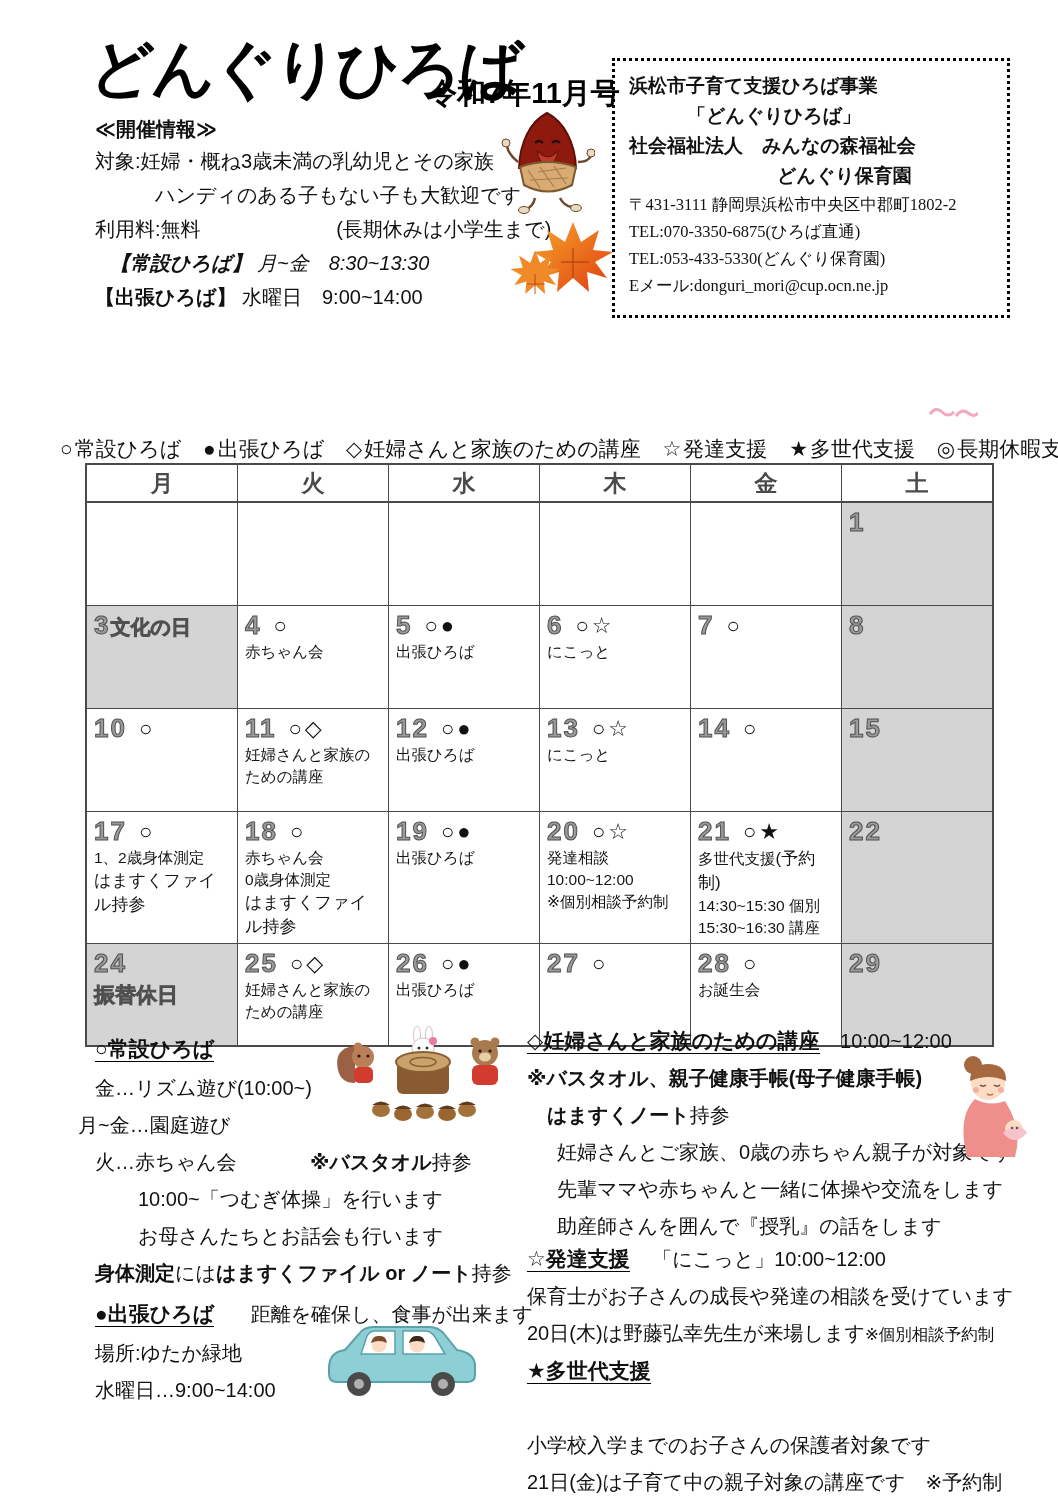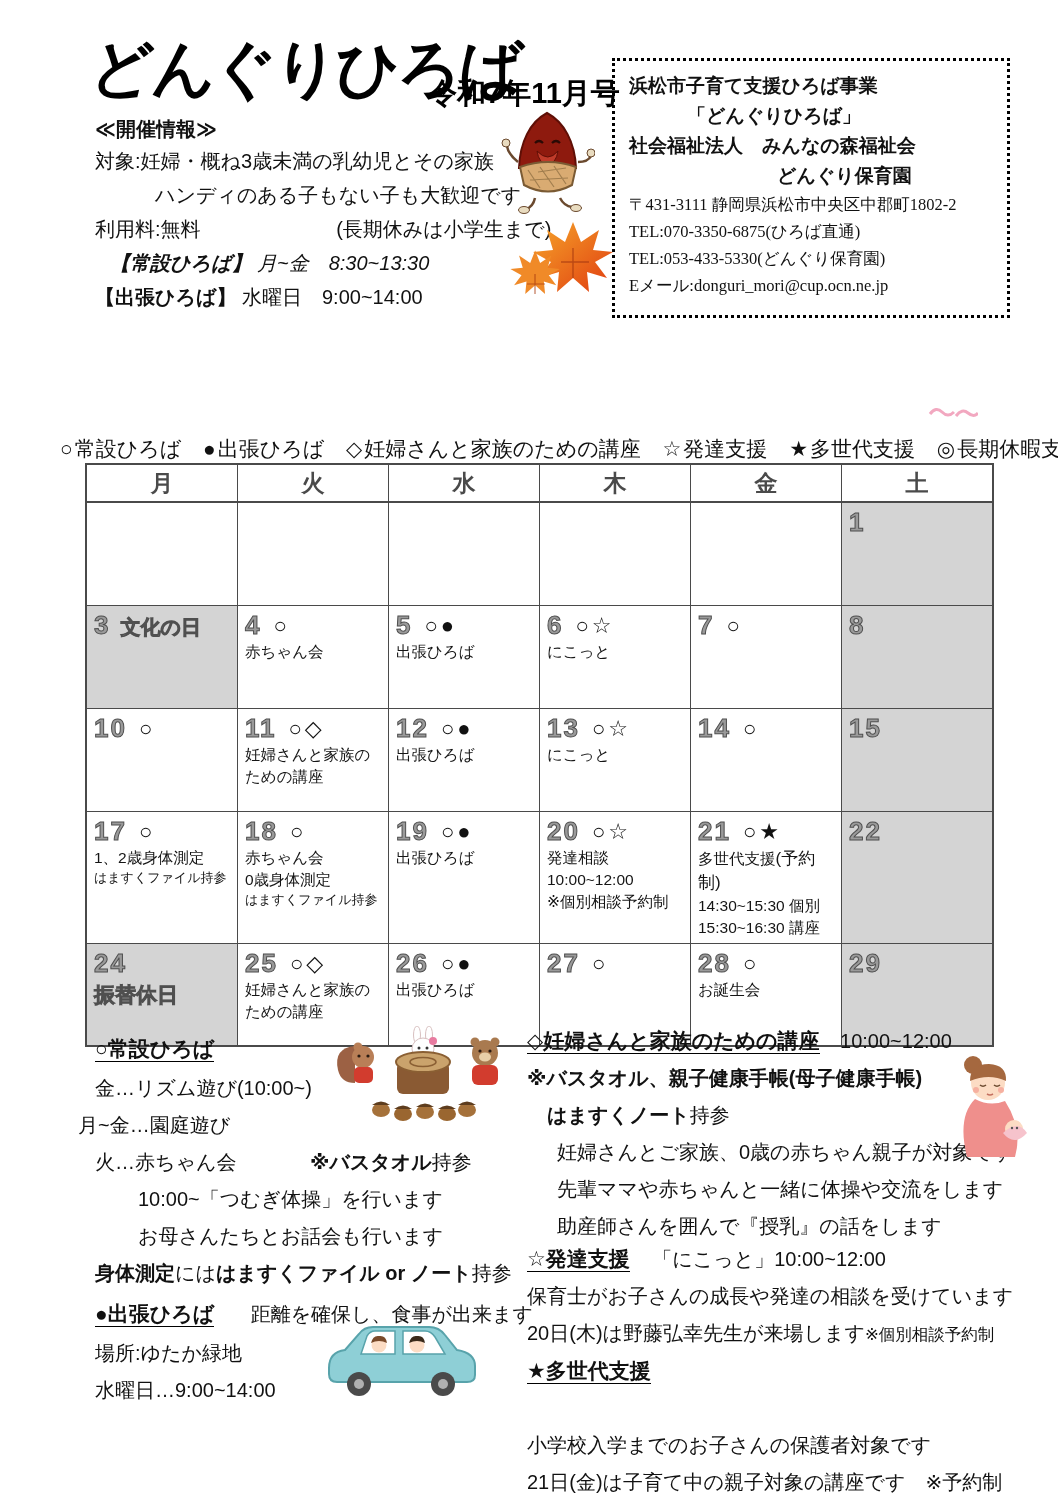--- a/index.html
+++ b/index.html
@@ -23,24 +23,24 @@
   .legend{left:60px;top:435px;font-size:21px;}
   .legend .it{margin-right:16px;}
   .legend .sy{margin-right:2px;}
   
   .cal{position:absolute;left:85px;top:463px;border-collapse:collapse;table-layout:fixed;width:890px;border:2px solid #4a4a4a;}
   .cal th{height:34px;width:148px;font-size:23px;color:#4a4a4a;font-weight:700;border:1px solid #4a4a4a;border-bottom:2px solid #4a4a4a;background:#fff;}
   .cal td{height:103px;vertical-align:top;padding:4px 7px;border:1px solid #4a4a4a;background:#fff;box-sizing:border-box;}
   .cal td.g{background:#d4d4d4;}
   .day{font-size:26px;color:#9a9a9a;font-weight:700;-webkit-text-stroke:1px #4f4f4f;letter-spacing:2px;}
   .sym{font-size:22px;color:#111;letter-spacing:3px;margin-left:12px;vertical-align:1px;}
-  .hol{font-size:20px;color:#9a9a9a;font-weight:700;-webkit-text-stroke:0.8px #4f4f4f;margin-left:10px;}
+  .hol{font-size:20px;color:#9a9a9a;font-weight:700;-webkit-text-stroke:0.8px #4f4f4f;}
   .hol2{font-size:21px;color:#9a9a9a;font-weight:700;-webkit-text-stroke:0.8px #4f4f4f;margin-top:2px;}
   .ln{font-size:15.5px;line-height:1.42;color:#151515;}
-  .ln.sm{font-size:13px;}
+  .ln.sm{font-size:17px;}
   .tiny{font-size:17px;}
   
   .h{font-size:21px;font-weight:700;border-bottom:1.5px solid #000;padding-bottom:1px;}
   .t20{font-size:20px;}
   .bold{font-weight:700;}
   .sm17{font-size:16.5px;}
   svg{display:block;}
 </style>
 </head>
 <body>

